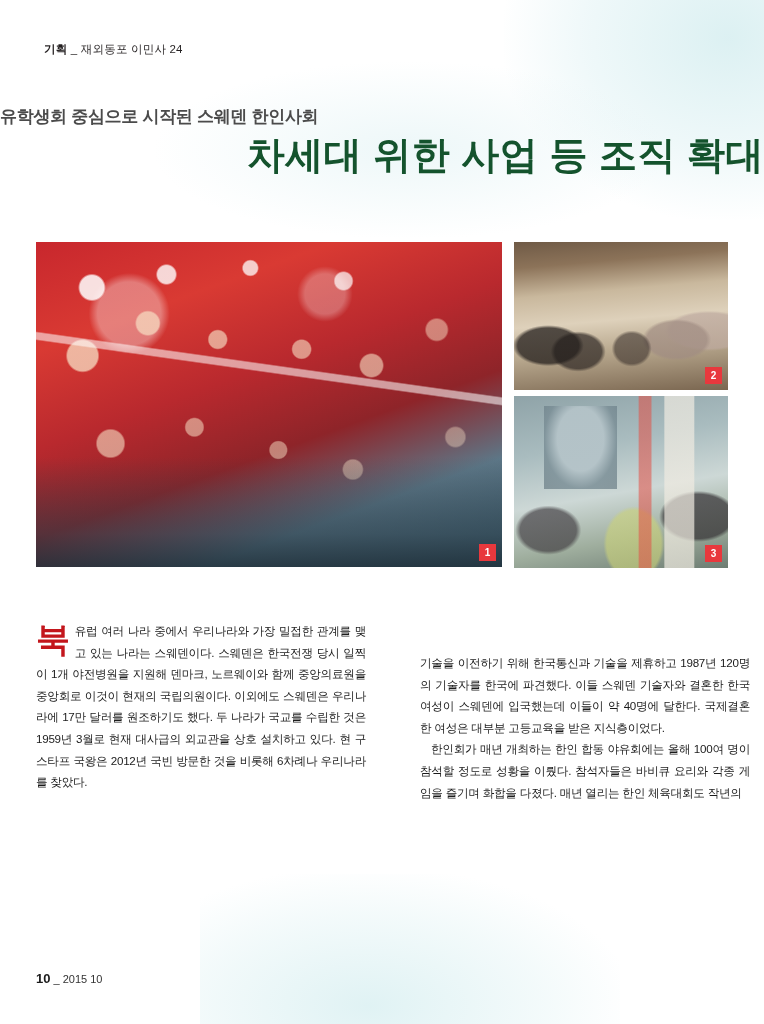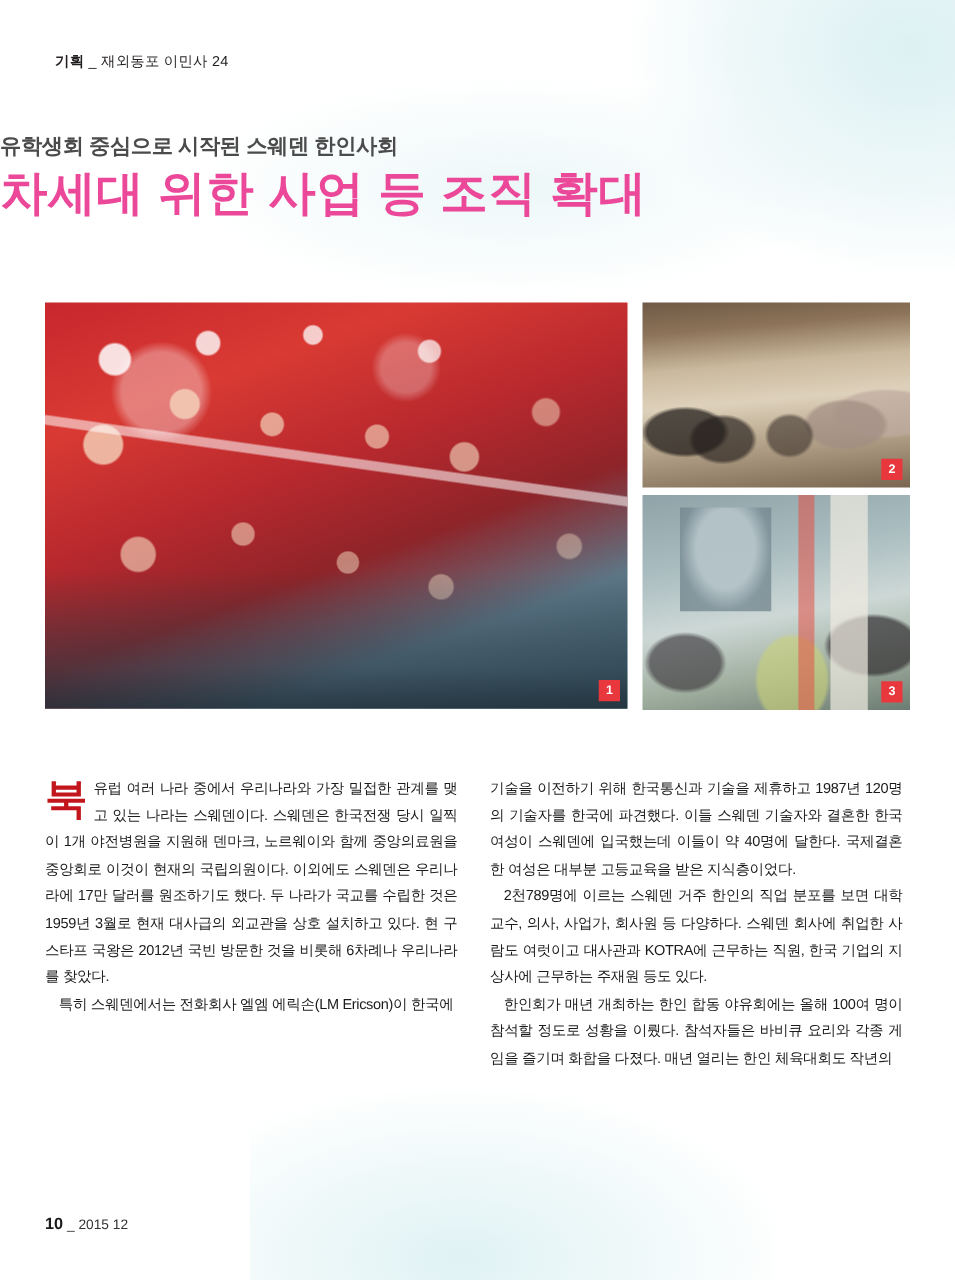--- a/index.html
+++ b/index.html
@@ -69,24 +69,24 @@
     font-size: 17px;
     font-weight: bold;
     color: #4b4b4b;
     letter-spacing: -0.3px;
   }
   .headline {
     position: absolute;
     left: 0;
     right: 0;
     top: 134px;
-    text-align: left;
+    text-align: right;
     font-size: 38px;
     font-weight: bold;
-    color: #ec4899;
+    color: #14532d;
     letter-spacing: 0.5px;
     line-height: 1.15;
   }
 
   
   .photo {
     position: absolute;
     overflow: hidden;
     background: #cfd6da;
   }
@@ -199,21 +199,21 @@
     position: absolute;
     top: 620px;
     width: 330px;
     font-size: 11.6px;
     line-height: 21.6px;
     color: #1b1b1b;
     text-align: justify;
     letter-spacing: -0.25px;
   }
   #col-left { left: 36px; }
-  #col-right { left: 392px; }
+  #col-right { left: 420px; margin-top: 32px; }
 
   .col p {
     margin: 0 0 0 0;
     text-indent: 11px;
   }
   .col p.first {
     text-indent: 0;
   }
   .dropcap-para {
     position: relative;
@@ -276,28 +276,26 @@
     <div class="portrait"></div>
     <div class="panels"></div>
     <div class="badge">3</div>
   </div>
 
   <div class="col" id="col-left">
     <p class="first dropcap-para">
       <span class="dropcap">북</span>
       <span>유럽 여러 나라 중에서 우리나라와 가장 밀접한 관계를 맺고 있는 나라는 스웨덴이다. 스웨덴은 한국전쟁 당시 일찍이 1개 야전병원을 지원해 덴마크, 노르웨이와 함께 중앙의료원을 중앙회로 이것이 현재의 국립의원이다. 이외에도 스웨덴은 우리나라에 17만 달러를 원조하기도 했다. 두 나라가 국교를 수립한 것은 1959년 3월로 현재 대사급의 외교관을 상호 설치하고 있다. 현 구스타프 국왕은 2012년 국빈 방문한 것을 비롯해 6차례나 우리나라를 찾았다.</span>
     </p>
-    <p>특히 스웨덴에서는 전화회사 엘엠 에릭손(LM Ericson)이 한국에</p>
   </div>
 
   <div class="col" id="col-right">
     <p class="first">기술을 이전하기 위해 한국통신과 기술을 제휴하고 1987년 120명의 기술자를 한국에 파견했다. 이들 스웨덴 기술자와 결혼한 한국 여성이 스웨덴에 입국했는데 이들이 약 40명에 달한다. 국제결혼한 여성은 대부분 고등교육을 받은 지식층이었다.</p>
-    <p>2천789명에 이르는 스웨덴 거주 한인의 직업 분포를 보면 대학교수, 의사, 사업가, 회사원 등 다양하다. 스웨덴 회사에 취업한 사람도 여럿이고 대사관과 KOTRA에 근무하는 직원, 한국 기업의 지상사에 근무하는 주재원 등도 있다.</p>
     <p>한인회가 매년 개최하는 한인 합동 야유회에는 올해 100여 명이 참석할 정도로 성황을 이뤘다. 참석자들은 바비큐 요리와 각종 게임을 즐기며 화합을 다졌다. 매년 열리는 한인 체육대회도 작년의</p>
   </div>
 
   <div class="footer">
     <span class="pgnum">10</span>
     <span>_</span>
-    <span>2015 12</span>
+    <span>2015 10</span>
   </div>
 
 </div>
 
 </body></html>

